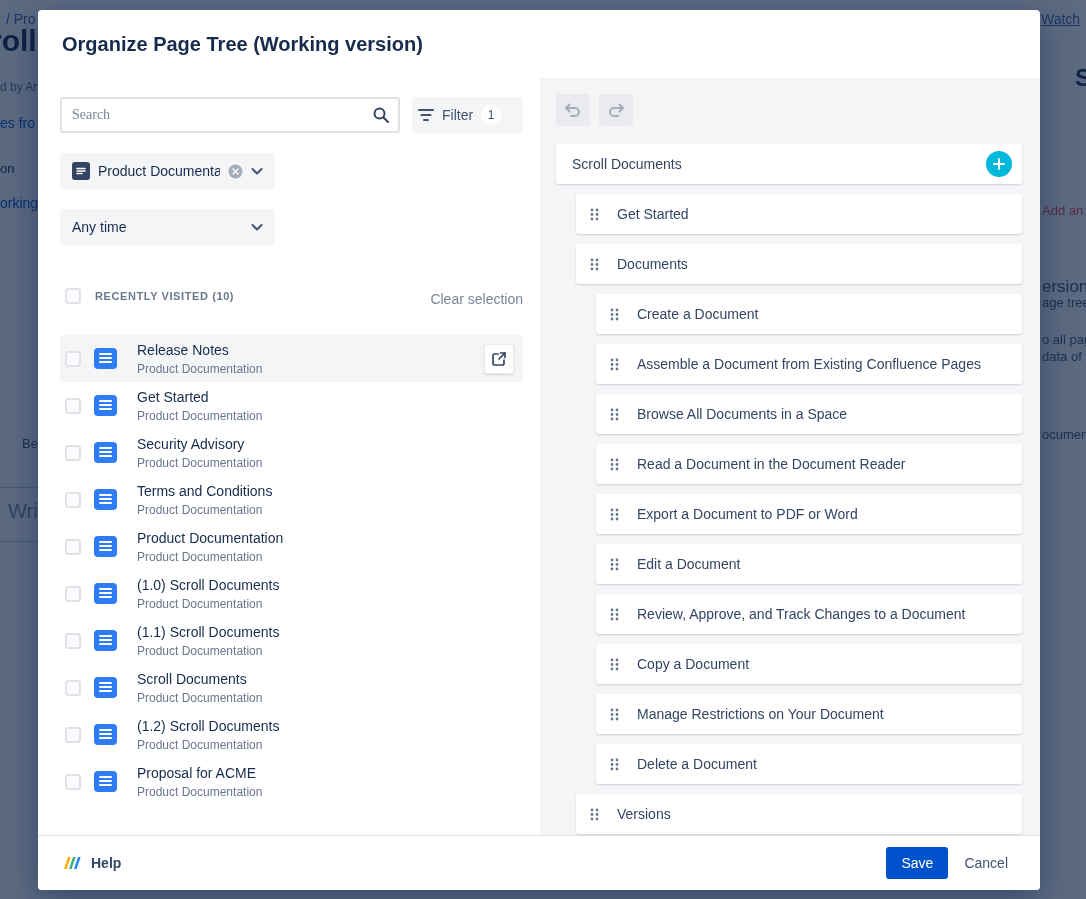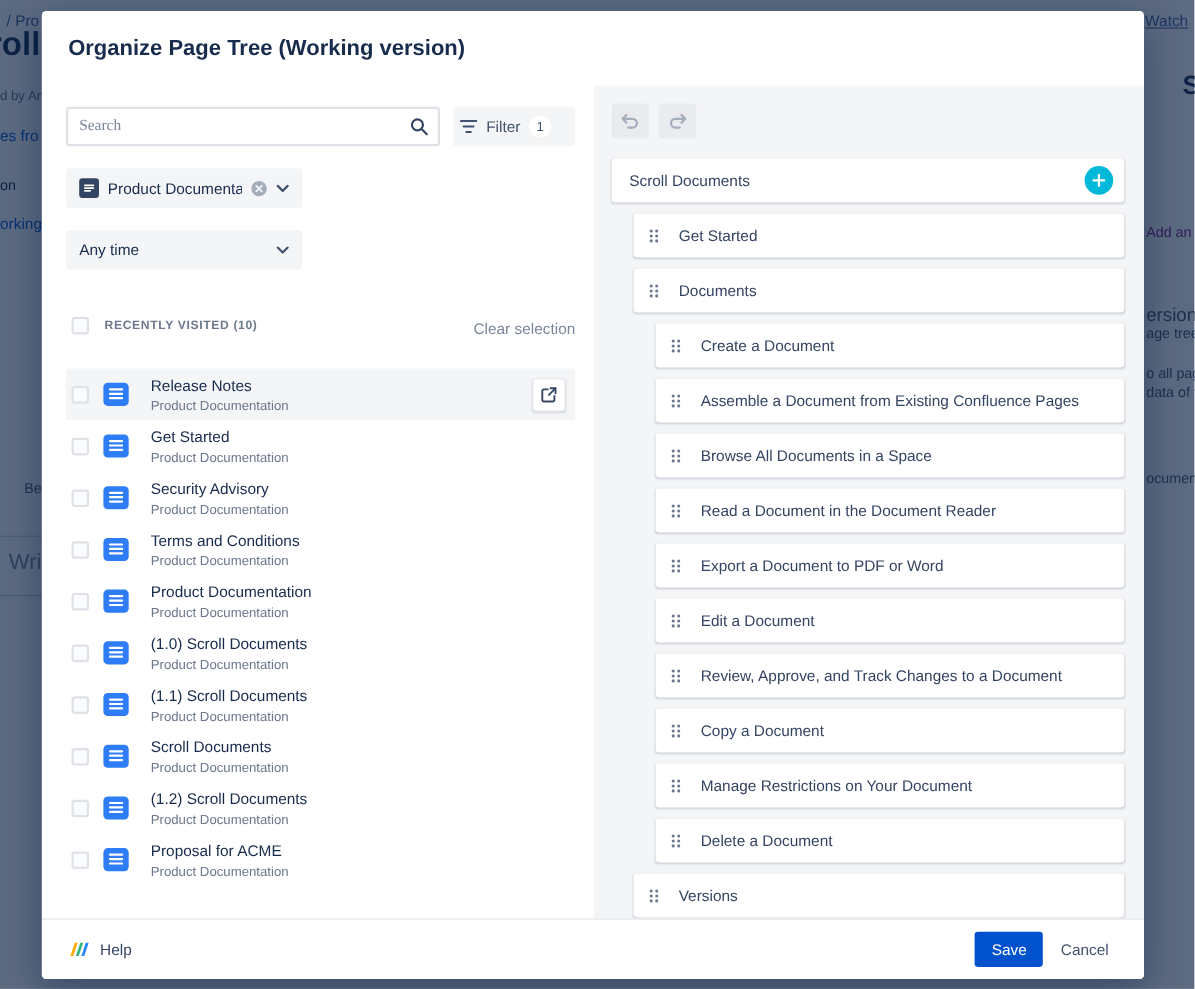--- a/index.html
+++ b/index.html
@@ -124,21 +124,21 @@
   .tree-node.indent-1 { margin-left:20px; }
   .tree-node.indent-2 { margin-left:40px; }
   .drag-handle { line-height:0; flex:0 0 9px; }
   .node-label { font-size:14px; color:#344563; margin-left:18px; white-space:nowrap; }
 
   
   .modal-footer {
     flex:0 0 55px; border-top:1px solid #dfe1e6; background:#fff;
     display:flex; align-items:center; padding:0 24px;
   }
-  .footer-left { flex:1; display:flex; align-items:center; gap:10px; font-size:14px; color:#344563; }
+  .footer-left { flex:1; display:flex; align-items:center; gap:10px; font-size:14px; color:#344563;font-weight:bold; }
   .help-link { cursor:pointer; }
   .save-btn {
     background:#0052cc; color:#fff; border:none; border-radius:3px; height:32px;
     padding:0 15px; font-size:14px; font-weight:500; font-family:inherit; cursor:pointer;
   }
   .cancel-btn {
     background:none; border:none; color:#42526e; font-size:14px; font-family:inherit;
     margin-left:8px; padding:0 8px; cursor:pointer;
   }
 </style>
@@ -147,21 +147,21 @@
 
 <div class="bg-page">
   <div class="bg-frag" style="left:6px; top:11px; font-size:14px; color:#44639e;">/ Pro</div>
   <div class="bg-frag" style="left:1041px; top:11px; font-size:14px; color:#44639e; text-decoration:underline;">Watch</div>
   <div class="bg-frag" style="left:-10px; top:24px; font-size:30px; font-weight:700; color:#172b4d;">roll</div>
   <div class="bg-frag" style="left:0; top:80px; font-size:12px; color:#5e6c84;">d by An</div>
   <div class="bg-frag" style="left:0; top:115px; font-size:14px; color:#0052cc;">es fro</div>
   <div class="bg-frag" style="left:0; top:161px; font-size:13px; color:#172b4d;">on</div>
   <div class="bg-frag" style="left:0; top:195px; font-size:14px; color:#0052cc;">orking</div>
   <div class="bg-frag" style="left:1075px; top:64px; font-size:24px; font-weight:700; color:#172b4d;">S</div>
-  <div class="bg-frag" style="left:1042px; top:203px; font-size:13px; color:#701a75;">Add an</div>
+  <div class="bg-frag" style="left:1042px; top:203px; font-size:13px; color:#ef4444;">Add an</div>
   <div class="bg-frag" style="left:1042px; top:277px; font-size:17px; color:#42526e;text-align:right;">ersions</div>
   <div class="bg-frag" style="left:1042px; top:295px; font-size:13px; color:#42526e;">age tree</div>
   <div class="bg-frag" style="left:1042px; top:332px; font-size:13px; color:#42526e;">o all pag</div>
   <div class="bg-frag" style="left:1042px; top:349px; font-size:13px; color:#42526e;">data of t</div>
   <div class="bg-frag" style="left:1042px; top:427px; font-size:13px; color:#42526e;">ocument</div>
   <div class="bg-frag" style="left:22px; top:436px; font-size:13px; color:#42526e;">Be</div>
   <div class="bg-card" style="left:-30px; top:487px; width:78px; height:55px;"></div>
   <div class="bg-frag" style="left:8px; top:500px; font-size:20px; color:#7a869a;text-align:right;">Writ</div>
 </div>
 

